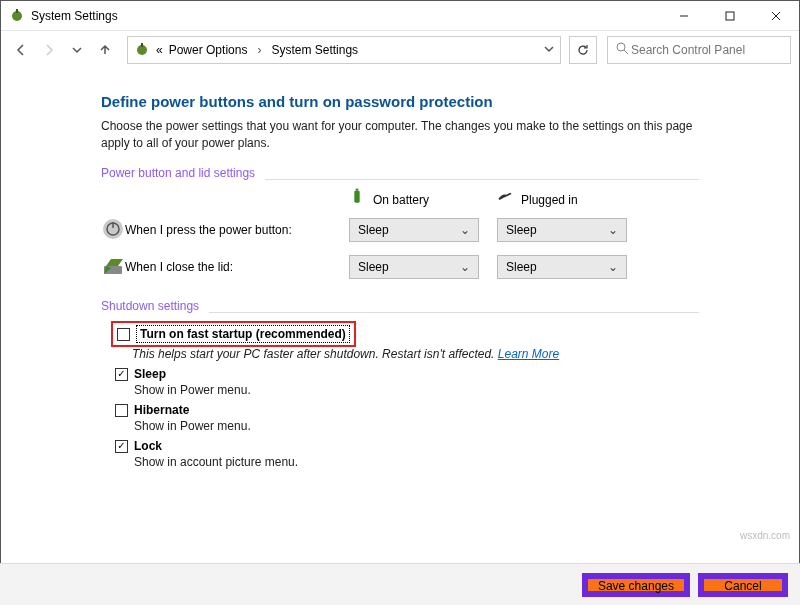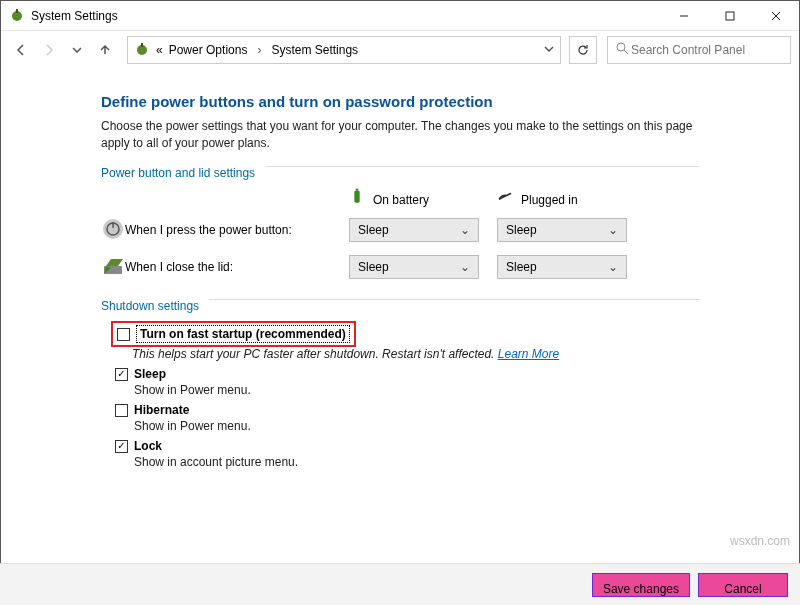--- a/index.html
+++ b/index.html
@@ -86,22 +86,22 @@
     font-size: 15px;
     margin: 14px 0 8px 0;
   }
   .page-desc {
     font-size: 12px;
     color: #222;
     margin: 0 0 14px 0;
     line-height: 1.4;
   }
   .section-header {
-    display: flex; align-items: flex-start;
-    font-size: 12px; color: #0369a1;
+    display: flex; align-items: flex-end;
+    font-size: 12px; color: #8b5cf6;
     margin: 6px 0 8px 0;
   }
   .section-header .line {
     flex: 1; height: 1px; background: #ddd; margin-left: 10px;
   }
   .power-grid {
     display: grid;
     grid-template-columns: 230px 130px 130px;
     column-gap: 18px;
     row-gap: 10px;
@@ -149,30 +149,30 @@
     bottom: 0; left: 0; right: 0;
     height: 42px;
     border-top: 1px solid #ddd;
     display: flex; align-items: center; justify-content: flex-end;
     padding: 0 12px; gap: 8px;
     background: #f3f3f3;
   }
   .btn {
     min-width: 90px;
     height: 24px;
-    border: 1px solid #6d28d9;
-    background: #ec4899;
+    border: 6px solid #6d28d9;
+    background: #f97316;
     font-size: 12px;
-    display: flex; align-items: flex-end; justify-content: center;
+    display: flex; align-items: flex-start; justify-content: center;
     padding: 0 10px;
   }
   .watermark {
     position: absolute;
-    right: 10px; bottom: 57px;
-    font-size: 12px; color: #bbb;
+    right: 10px; bottom: 64px;
+    font-size: 10px; color: #bbb;
   }
 </style>
 </head>
 <body>
 
 <div class="titlebar">
   <span class="app-icon">
     <svg viewBox="0 0 16 16">
         <circle cx="8" cy="8" r="5" fill="#5c8a2b"></circle>
         <rect x="7" y="1" width="2" height="4" fill="#3a5a18"></rect>

